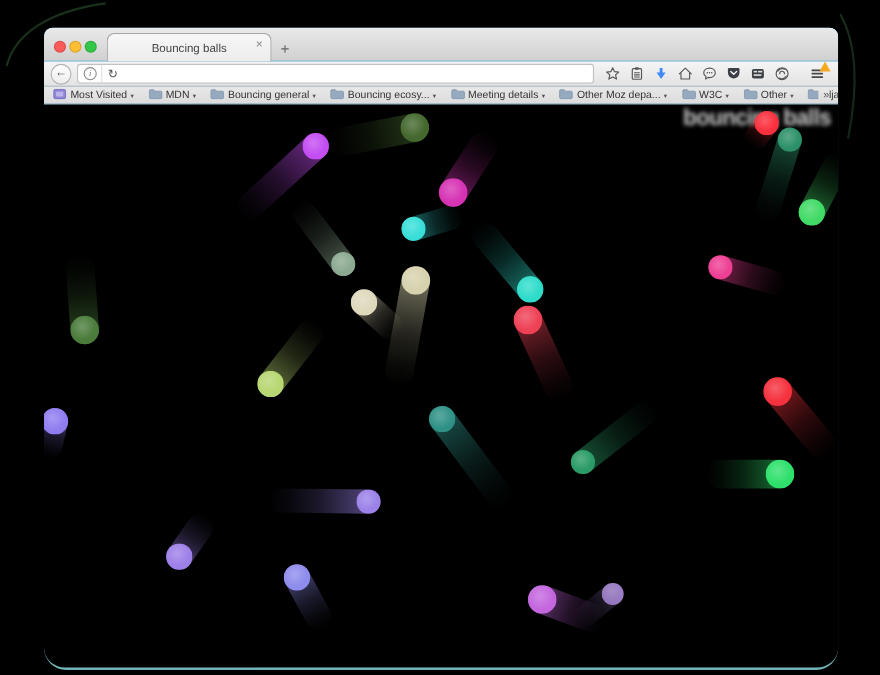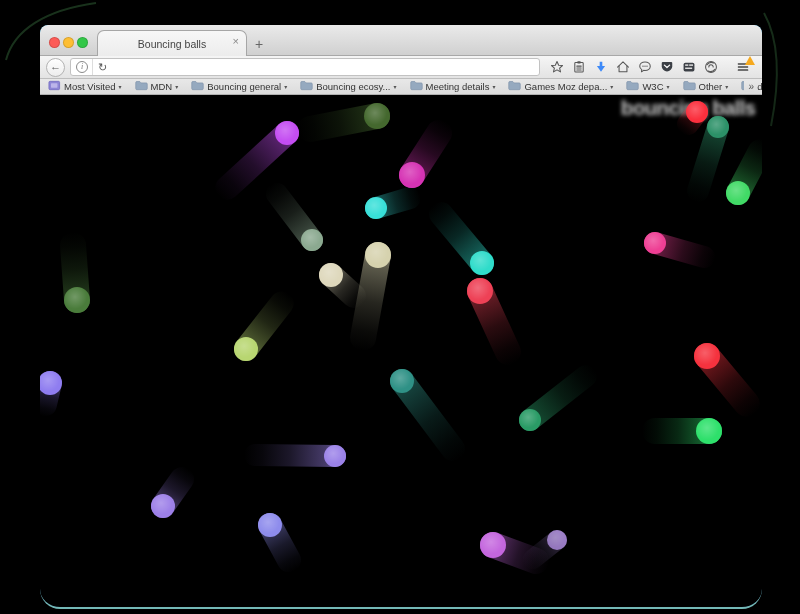--- a/index.html
+++ b/index.html
@@ -185,21 +185,21 @@
         <span><svg width="13" height="11" viewBox="0 0 14 11">
             <path d="M0.8 2.4 a1.2 1.2 0 0 1 1.2 -1.2 h3.1 l1.4 1.5 h5.5 a1.2 1.2 0 0 1 1.2 1.2 v4.9 a1.2 1.2 0 0 1 -1.2 1.2 H2 a1.2 1.2 0 0 1 -1.2 -1.2 Z" fill="#95a9bf" stroke="#7b90a8" stroke-width="0.7"></path>
           </svg></span>
         <span>Meeting details</span>
         <span class="caret">▾</span>
       </span>
       <span class="bmitem">
         <span><svg width="13" height="11" viewBox="0 0 14 11">
             <path d="M0.8 2.4 a1.2 1.2 0 0 1 1.2 -1.2 h3.1 l1.4 1.5 h5.5 a1.2 1.2 0 0 1 1.2 1.2 v4.9 a1.2 1.2 0 0 1 -1.2 1.2 H2 a1.2 1.2 0 0 1 -1.2 -1.2 Z" fill="#95a9bf" stroke="#7b90a8" stroke-width="0.7"></path>
           </svg></span>
-        <span>Games Moz depa...</span>
+        <span>Other Moz depa...</span>
         <span class="caret">▾</span>
       </span>
       <span class="bmitem">
         <span><svg width="13" height="11" viewBox="0 0 14 11">
             <path d="M0.8 2.4 a1.2 1.2 0 0 1 1.2 -1.2 h3.1 l1.4 1.5 h5.5 a1.2 1.2 0 0 1 1.2 1.2 v4.9 a1.2 1.2 0 0 1 -1.2 1.2 H2 a1.2 1.2 0 0 1 -1.2 -1.2 Z" fill="#95a9bf" stroke="#7b90a8" stroke-width="0.7"></path>
           </svg></span>
         <span>W3C</span>
         <span class="caret">▾</span>
       </span>
       <span class="bmitem">

